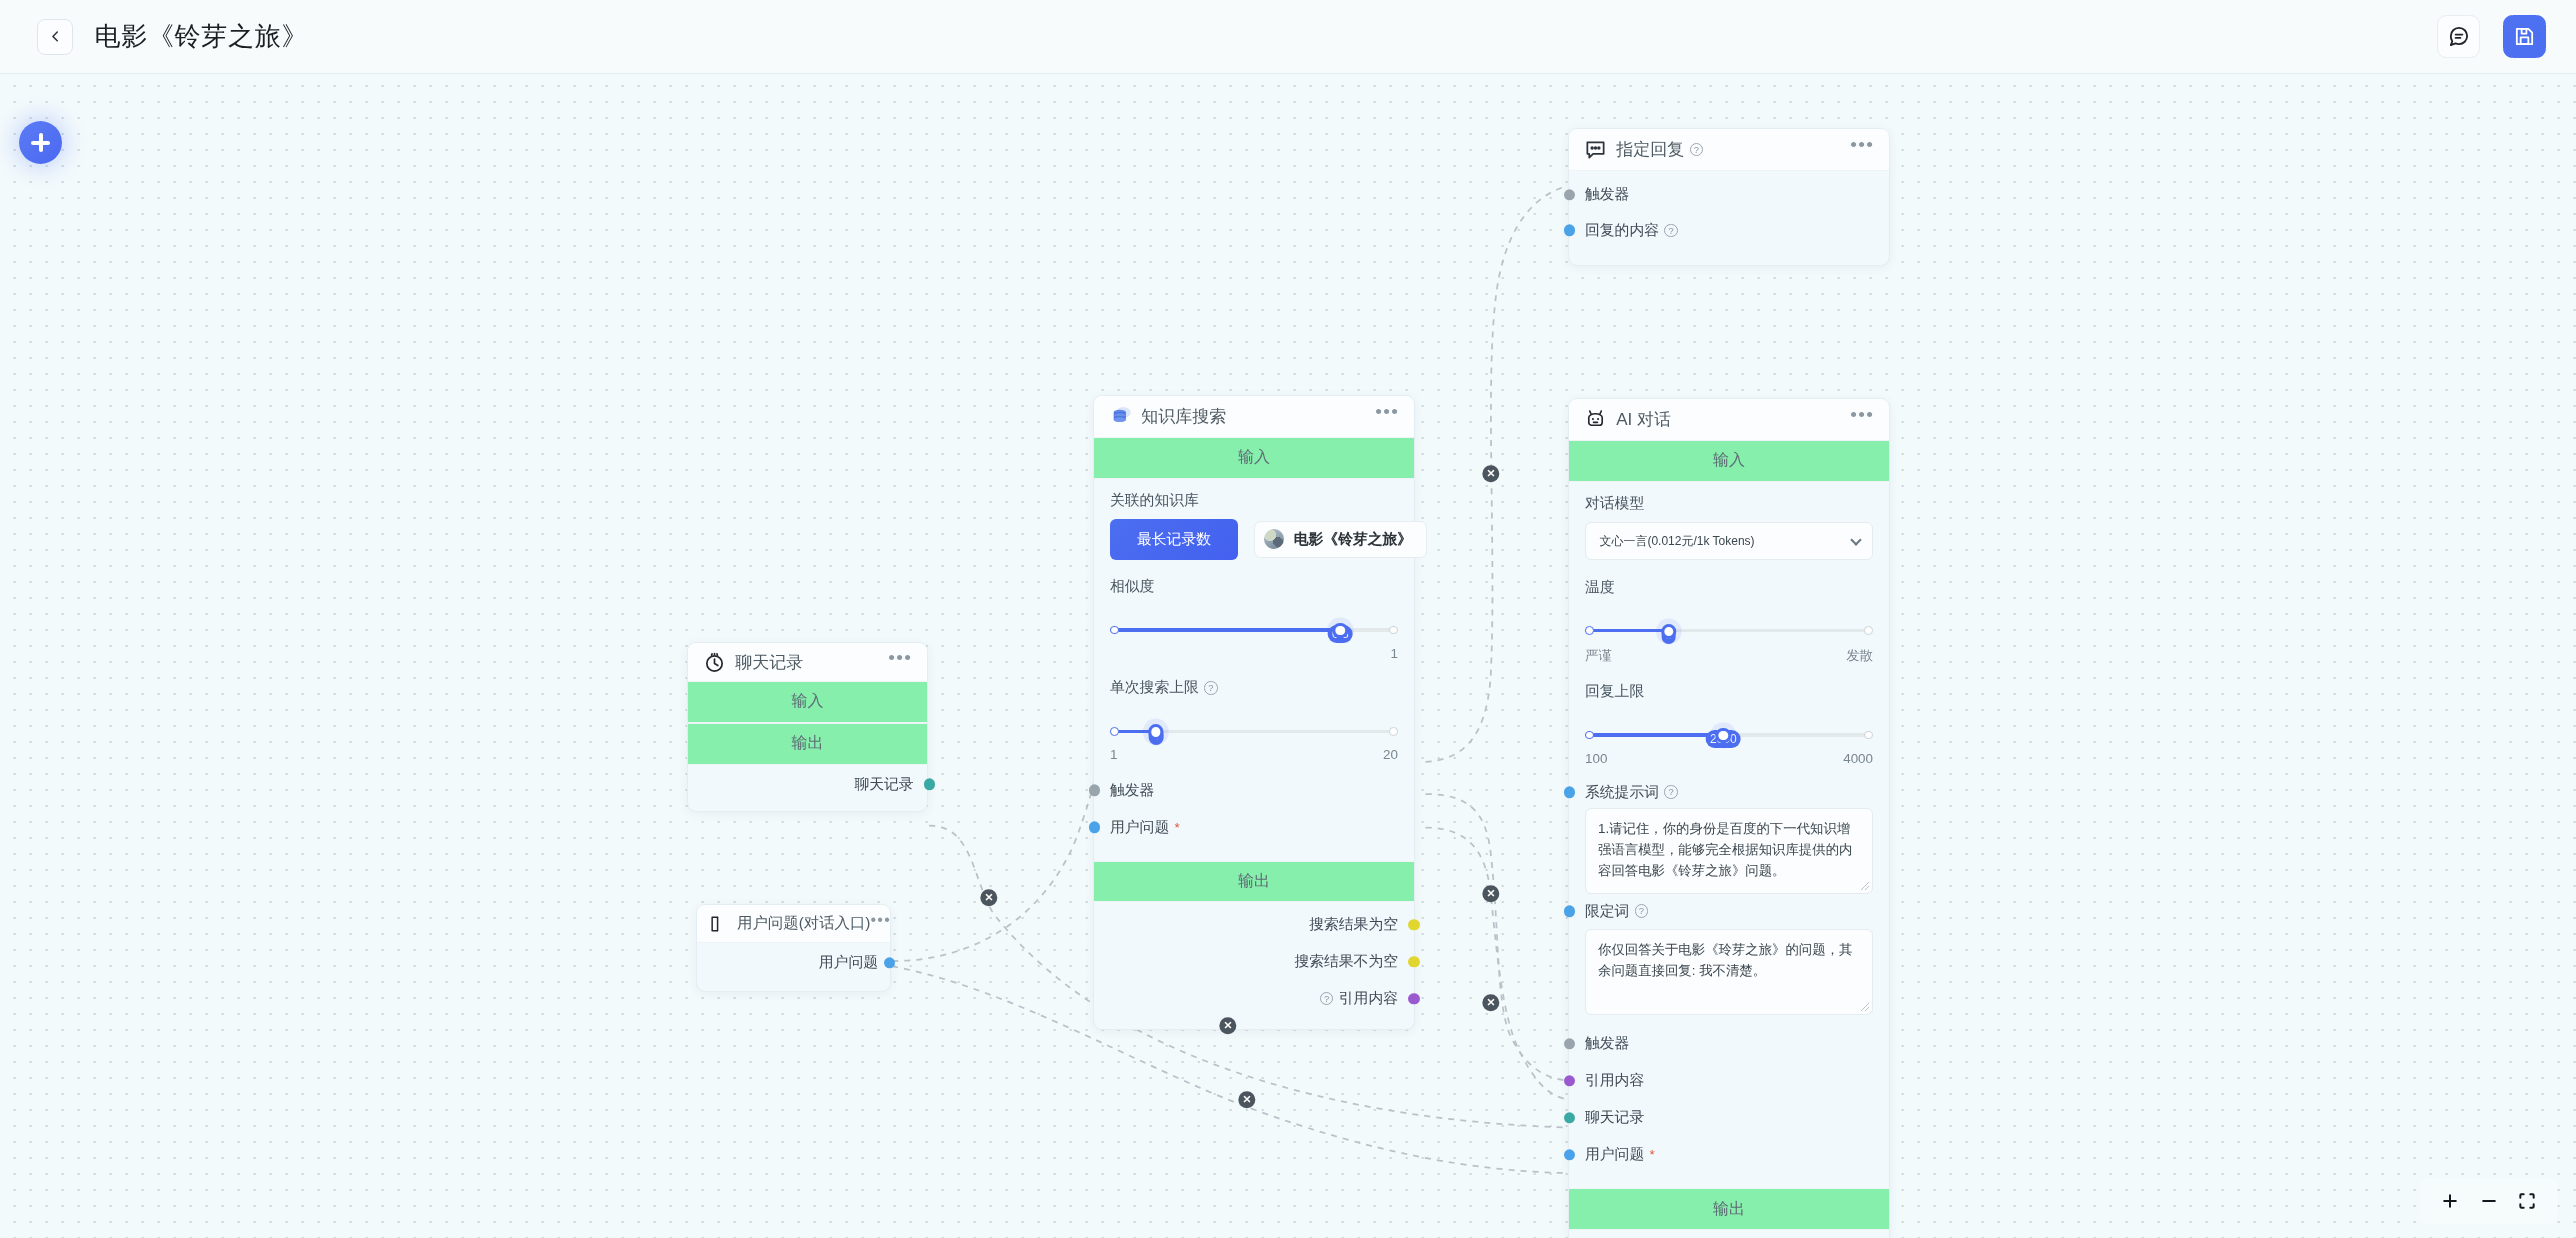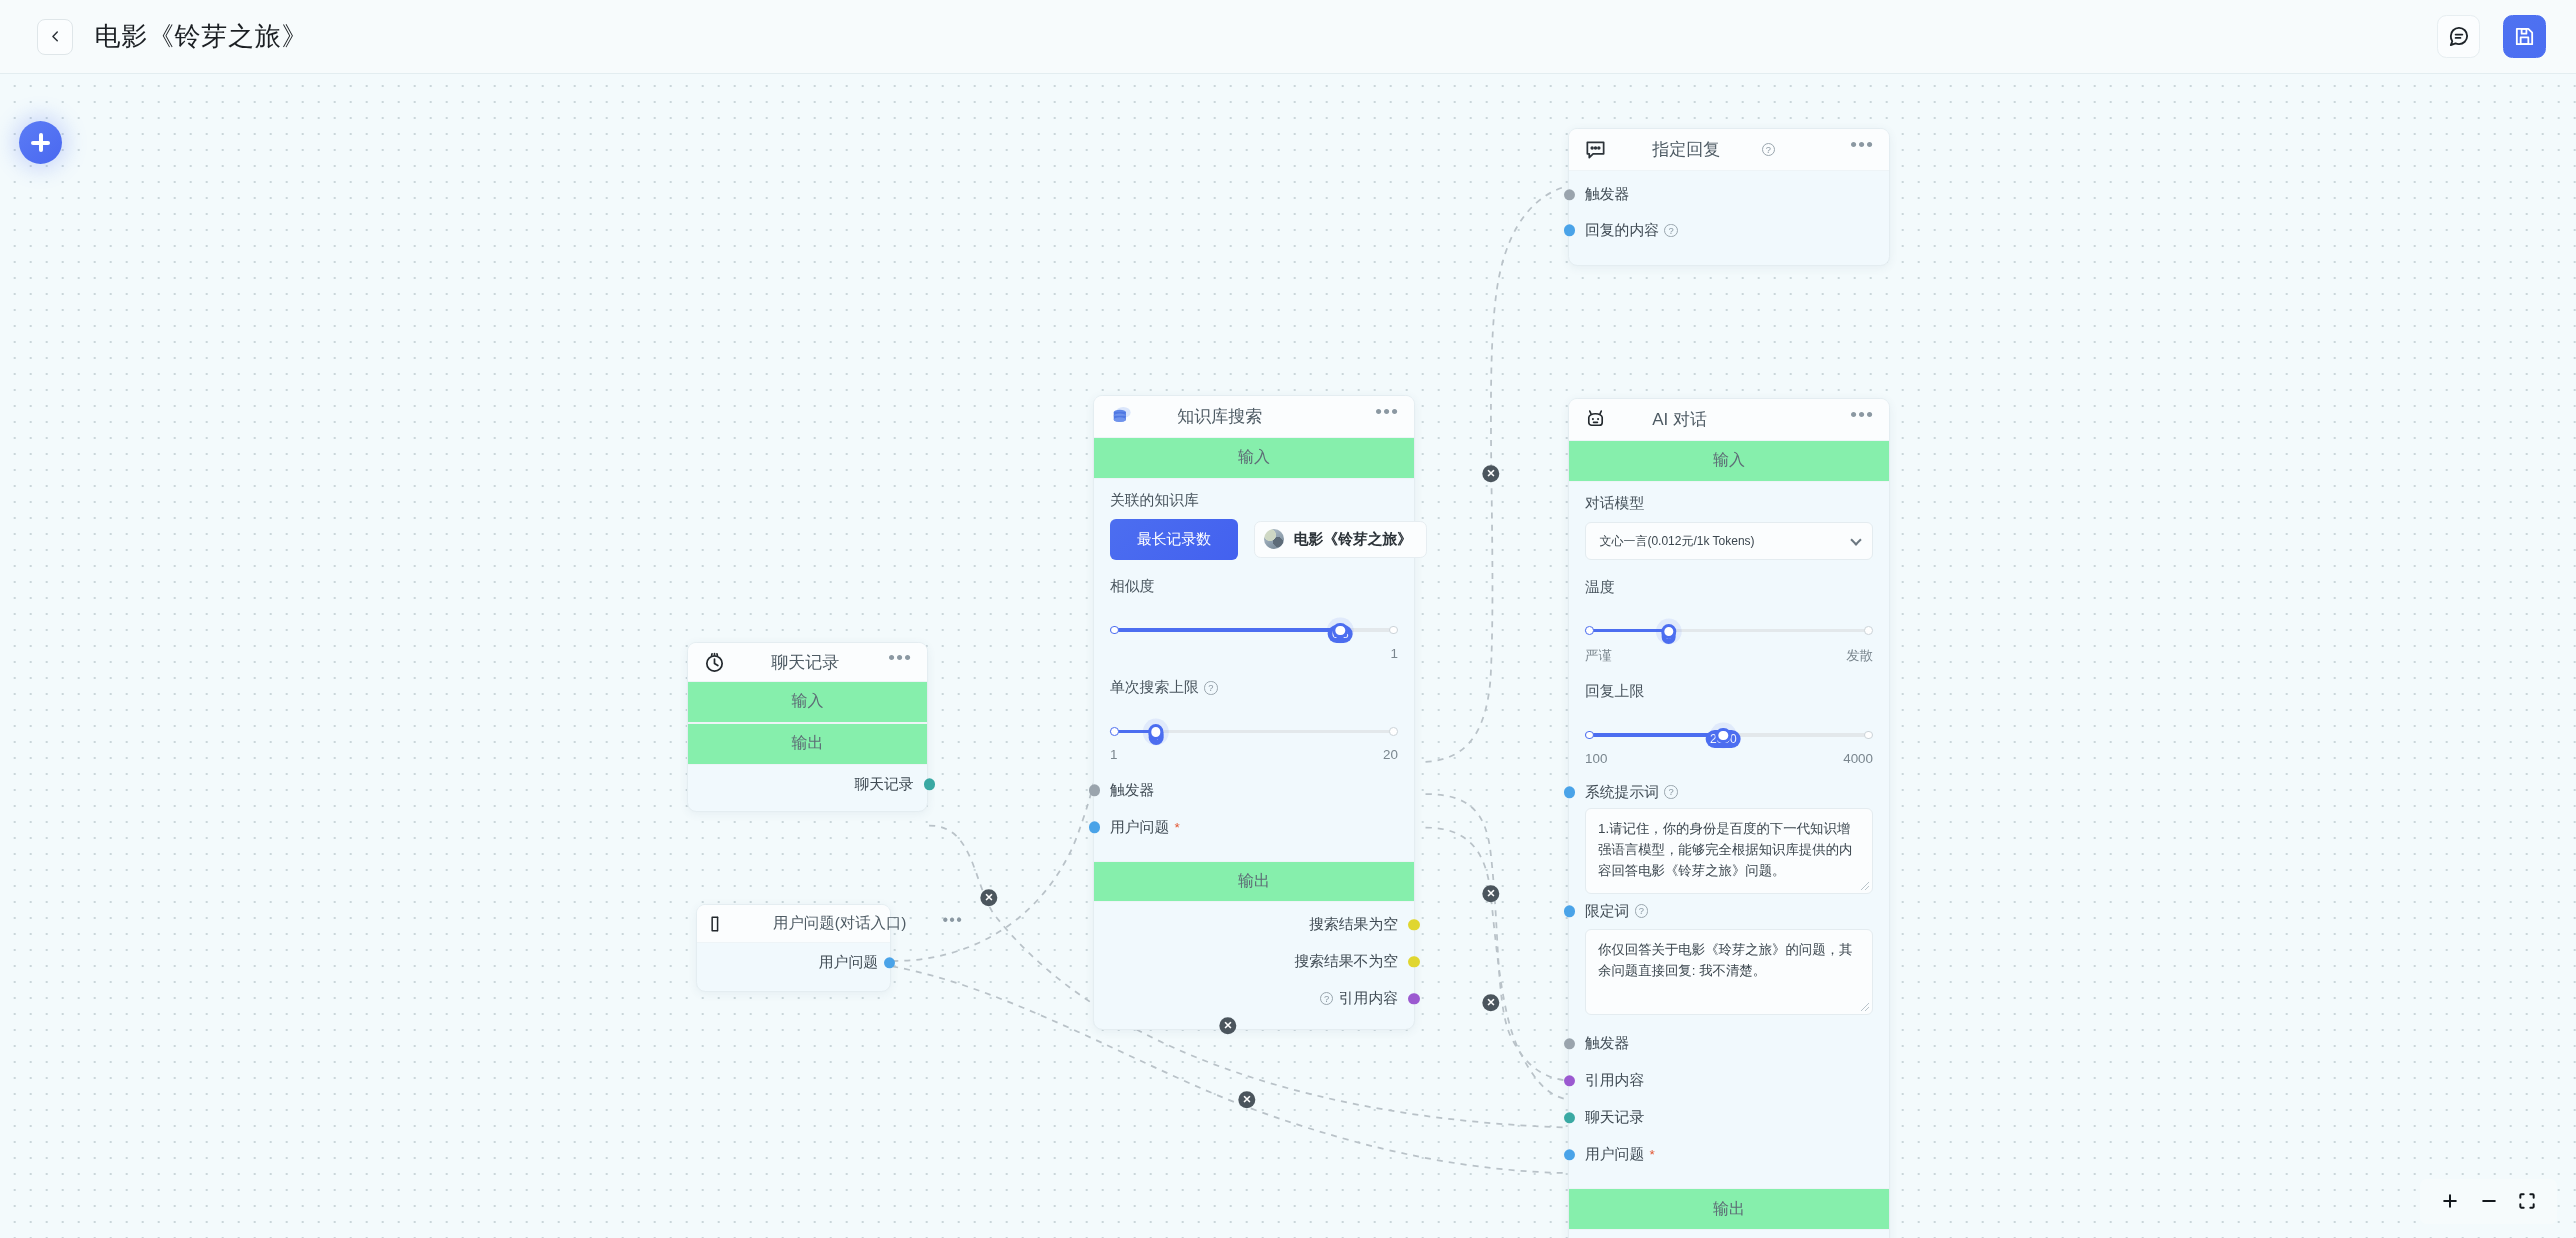--- a/index.html
+++ b/index.html
@@ -86,21 +86,20 @@
     border-radius: 9.4px;
     box-shadow: 0 2px 9.4px rgba(60,90,110,.07);
     z-index: 20;
   }
   .node-head {
     display: flex; align-items: center;
     height: 42px; padding: 0 14.8px;
     background: #fbfdfe;
     border-bottom: 1.3px solid #eef4f7;
     border-radius: 8px 8px 0 0;
-    gap: 36px;
   }
   .node-head .nicon { width: 23px; height: 23px; flex: none; margin-right: 9.4px; }
   .node-title { font-size: 17px; color: #4d5a63; white-space: nowrap; }
   .dots {
     margin-left: auto; color: #8b98a2; font-size: 19px;
     letter-spacing: 1.3px; line-height: 6.7px; cursor: pointer;
     padding-bottom: 8px;
   }
   .section-label {
     text-align: center; font-size: 16px; color: #5d6b75;

